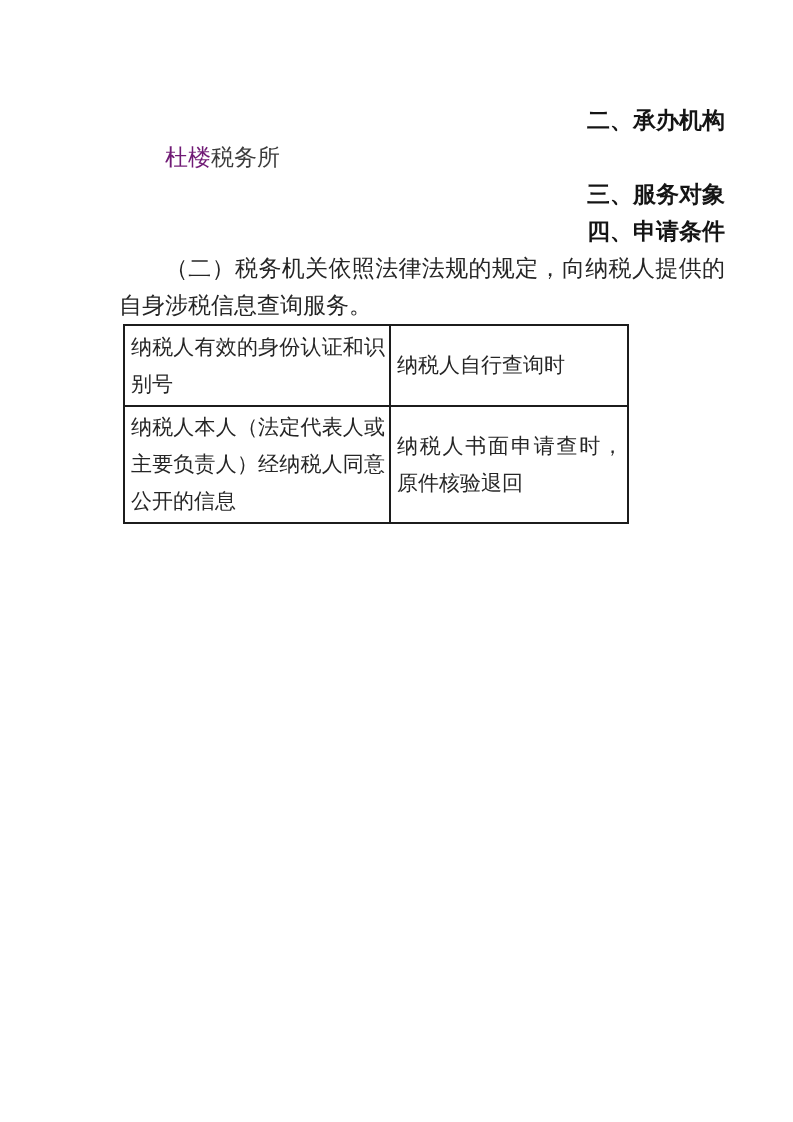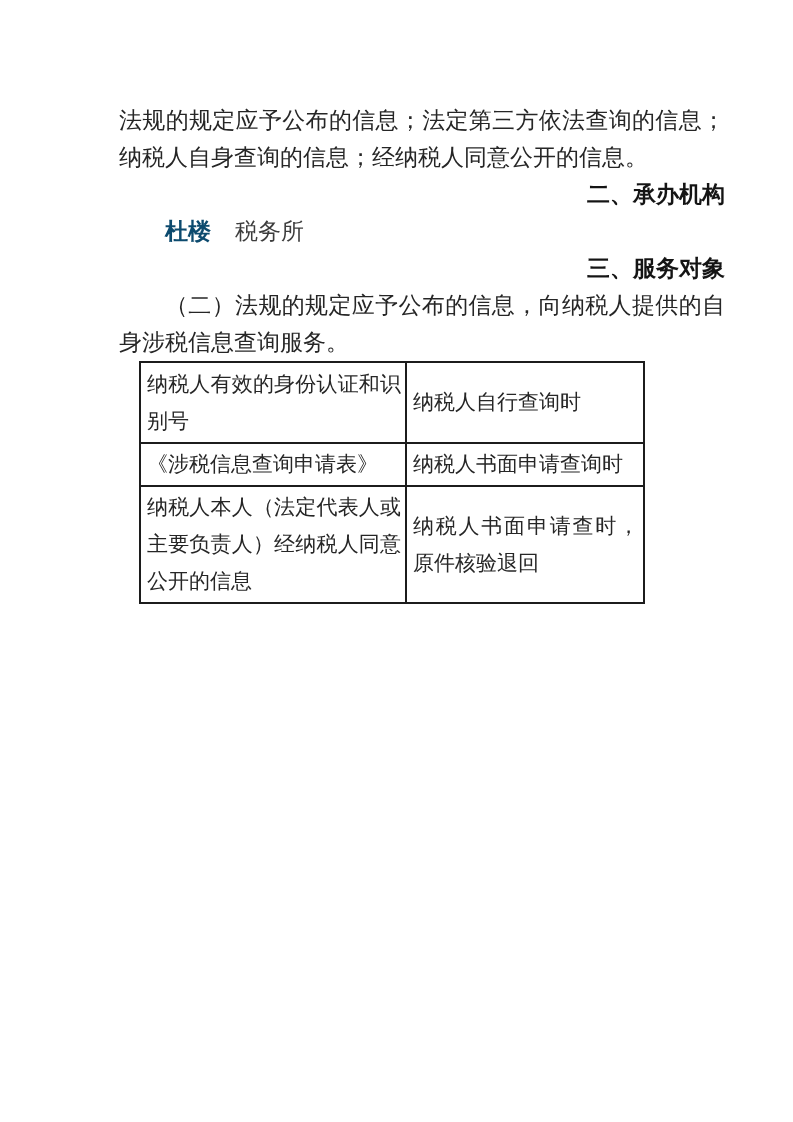--- a/index.html
+++ b/index.html
@@ -38,32 +38,31 @@
     font-family: "Liberation Sans", "DejaVu Sans", sans-serif;
     font-weight: bold;
     font-size: 23px;
     line-height: 37px;
     color: #141414;
     text-indent: 2em;
     text-align: right;
   }
   .office-bold {
     font-family: "Liberation Sans", "DejaVu Sans", sans-serif;
-    font-weight: bold;
-    color: #0c4a6e;
+    font-weight: normal;
+    color: #701a75;
   }
   .value-text {
     color: #3d3d3d;
-    margin-left: 24px;
   }
   table.materials {
     border-collapse: collapse;
     table-layout: fixed;
     width: 504px;
-    margin: 0 0 0 20px;
+    margin: 0 0 0 4px;
     font-size: 21px;
     line-height: 37px;
     color: #262626;
     text-align: left;
   }
   table.materials td {
     border: 2px solid #1c1c1c;
     padding: 2px 4px 2px 6px;
     vertical-align: middle;
     text-align: justify;
@@ -73,49 +72,45 @@
   tr.r1 td { height: 75px; }
   tr.r2 td { height: 37px; }
   tr.r3 td { height: 111px; }
 </style>
 </head>
 <body>
 
 <div class="page">
   <div class="content">
 
-    <p>法规的规定应予公布的信息；法定第三方依法查询的信息；纳税人自身查询的信息；经纳税人同意公开的信息。</p>
 
 
     <p class="heading">二、承办机构</p>
 
     <p class="indent"><span class="office-bold">杜楼</span><span class="value-text">税务所</span></p>
 
     <p class="heading">三、服务对象</p>
 
 
+    <p class="heading">四、申请条件</p>
 
 
-    <p class="indent">（二）法规的规定应予公布的信息，向纳税人提供的自身涉税信息查询服务。</p>
+    <p class="indent">（二）税务机关依照法律法规的规定，向纳税人提供的自身涉税信息查询服务。</p>
 
 
     <table class="materials">
       <colgroup>
           <col class="c1">
           <col class="c2">
         </colgroup>
       <tbody>
         <tr class="r1">
           <td>纳税人有效的身份认证和识别号</td>
           <td>纳税人自行查询时</td>
         </tr>
-        <tr class="r2">
-          <td>《涉税信息查询申请表》</td>
-          <td>纳税人书面申请查询时</td>
-        </tr>
         <tr class="r3">
           <td>纳税人本人（法定代表人或主要负责人）经纳税人同意公开的信息</td>
           <td>纳税人书面申请查时，原件核验退回</td>
         </tr>
       </tbody>
     </table>
 
   </div>
 </div>
 

